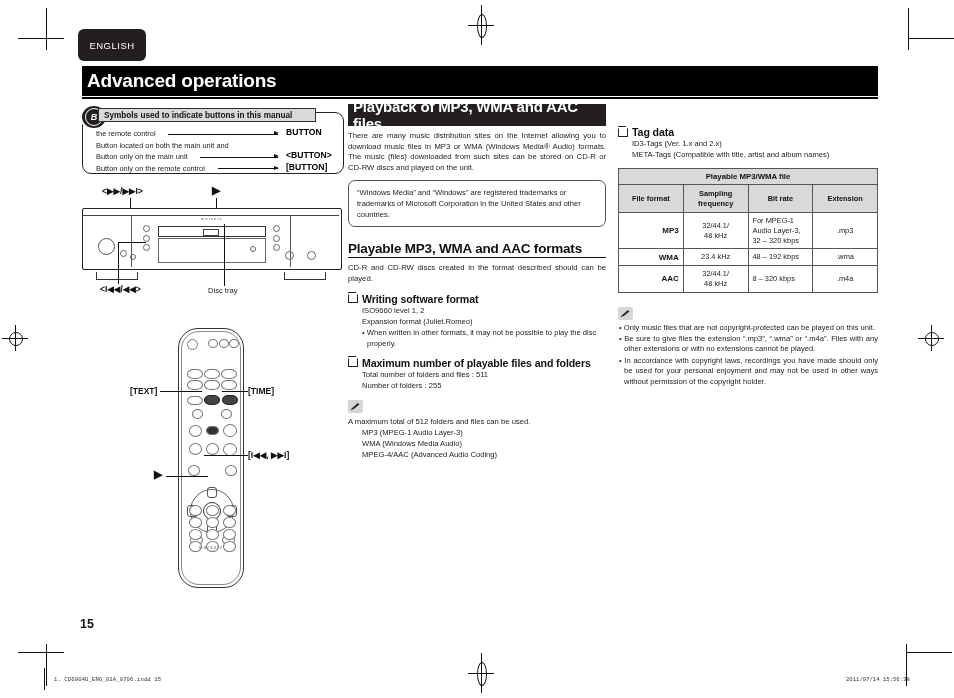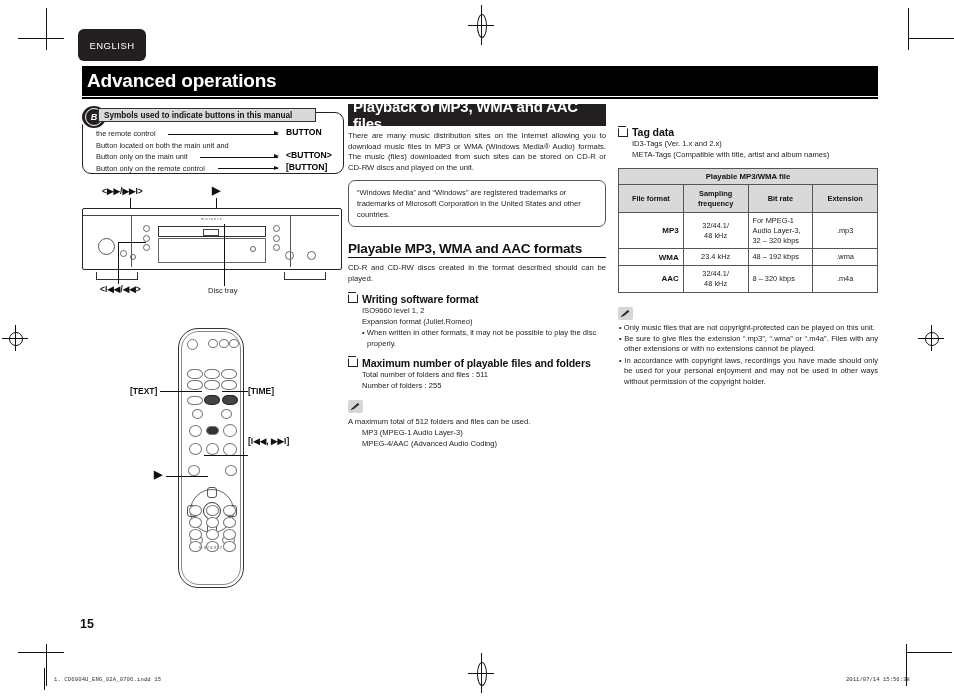--- a/index.html
+++ b/index.html
@@ -307,21 +307,21 @@
 
       <div class="mlogo">marantz</div>
     </div>
 
     <div class="callout-txt" style="left:48px;top:206px;">[TEXT]</div>
     <div class="callout-line" style="left:78px;top:211px;width:42px;height:1px;"></div>
 
     <div class="callout-txt" style="left:166px;top:206px;">[TIME]</div>
     <div class="callout-line" style="left:140px;top:211px;width:26px;height:1px;"></div>
 
-    <div class="callout-txt" style="left:166px;top:256px;">[I◀◀, ▶▶I]</div>
+    <div class="callout-txt" style="left:166px;top:270px;">[I◀◀, ▶▶I]</div>
     <div class="callout-line" style="left:122px;top:275px;width:44px;height:1px;"></div>
 
     <div class="callout-txt" style="left:72px;top:288px;font-size:11px;">▶</div>
     <div class="callout-line" style="left:84px;top:296px;width:42px;height:1px;"></div>
   </div>
 
   <div class="col-mid">
     <div class="sec-bar">Playback of MP3, WMA and AAC files</div>
     <div class="body-p">There are many music distribution sites on the Internet allowing you to download music files in MP3 or WMA (Windows Media® Audio) formats. The music (files) downloaded from such sites can be stored on CD-R or CD-RW discs and played on the unit.</div>
     <div class="note-box">“Windows Media” and “Windows” are registered trademarks or trademarks of Microsoft Corporation in the United States and other countries.</div>
@@ -347,20 +347,21 @@
 
     <div class="pencil">
       <svg width="11" height="9" viewBox="0 0 11 9">
         <path d="M1 7.6 L2.2 5.9 L7.8 1.0 L9.4 2.6 L3.6 7.2 Z" fill="#2a2a2a"></path>
         <path d="M0.6 8.2 L2.0 7.6 L1.2 6.7 Z" fill="#2a2a2a"></path>
       </svg>
     </div>
     <div class="body-p" style="margin-top:4px">A maximum total of 512 folders and files can be used.</div>
 
     <div class="ind">MP3 (MPEG-1 Audio Layer-3)</div>
+    <div class="ind">WMA (Windows Media Audio)</div>
     <div class="ind">MPEG-4/AAC (Advanced Audio Coding)</div>
   </div>
 
   <div class="col-right">
     <div class="h3" style="margin-top:0">
       <span class="sqbox"></span>
       <span>Tag data</span>
     </div>
     <div class="ind">ID3-Tags (Ver. 1.x and 2.x)</div>
     <div class="ind">META-Tags (Compatible with title, artist and album names)</div>

